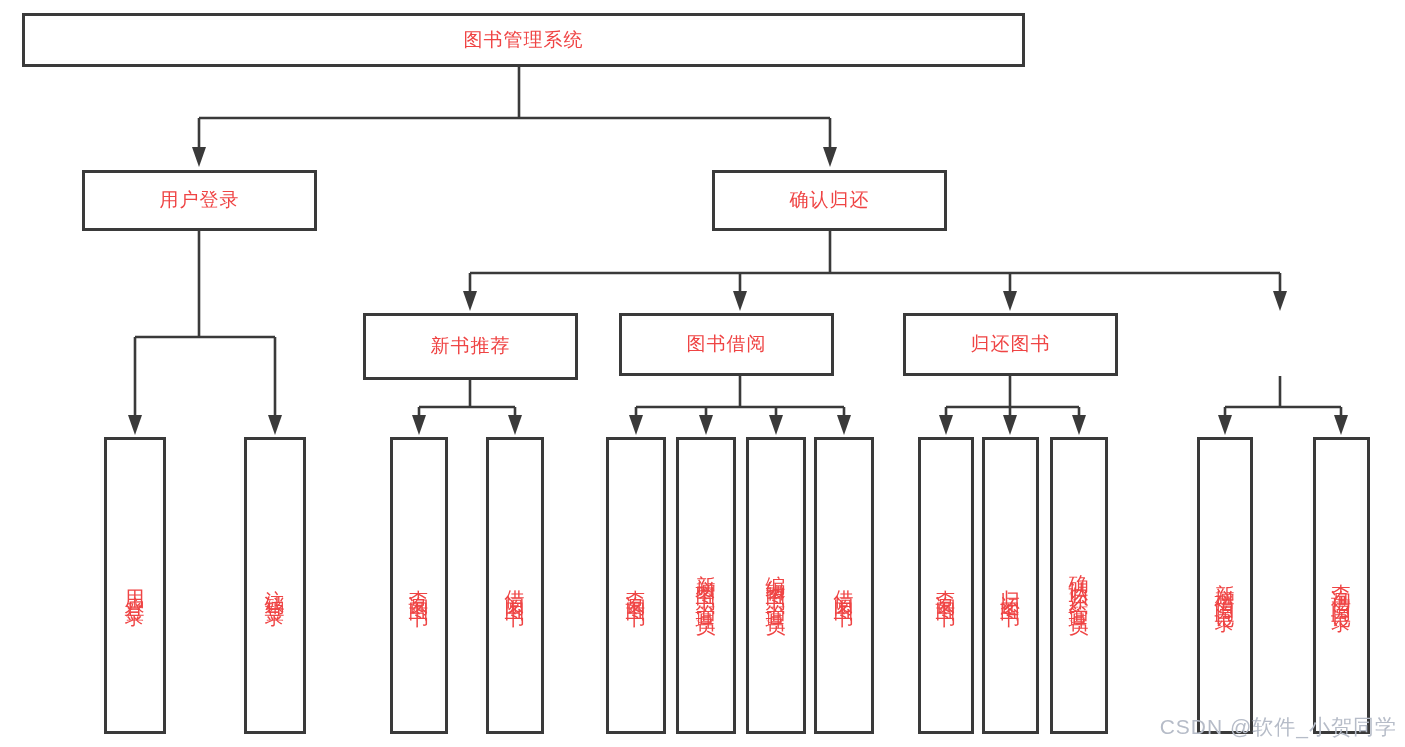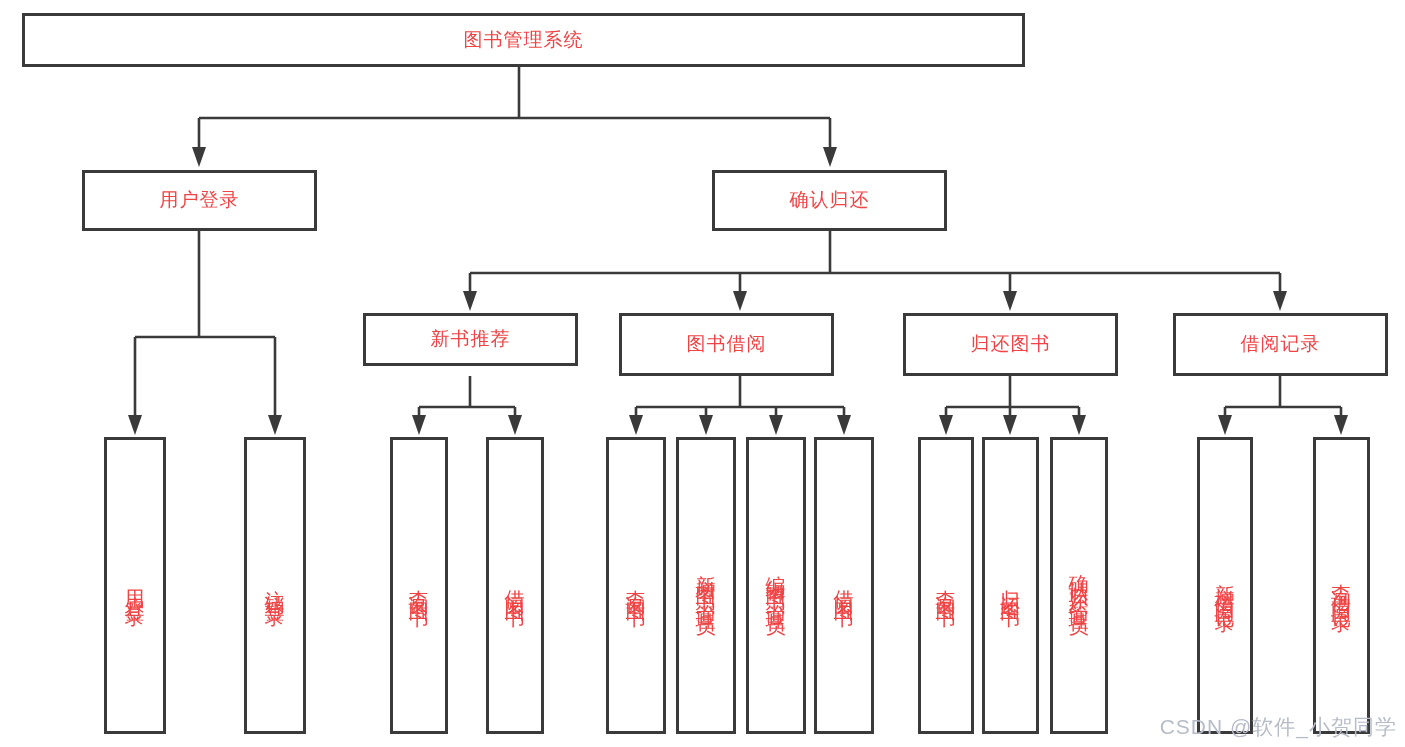--- a/index.html
+++ b/index.html
@@ -113,24 +113,23 @@
       <polygon points="1218,415 1232,415 1225,435"></polygon>
       <polygon points="1334,415 1348,415 1341,435"></polygon>
     </g>
   </svg>
 
   <div class="node" style="left:22px;top:13px;width:1003px;height:54px">图书管理系统</div>
 
   <div class="node" style="left:82px;top:170px;width:235px;height:61px">用户登录</div>
   <div class="node" style="left:712px;top:170px;width:235px;height:61px">确认归还</div>
 
-  <div class="node" style="left:363px;top:313px;width:215px;height:53px">新书推荐</div>
+  <div class="node" style="left:363px;top:313px;width:215px;height:67px">新书推荐</div>
   <div class="node" style="left:619px;top:313px;width:215px;height:63px">图书借阅</div>
   <div class="node" style="left:903px;top:313px;width:215px;height:63px">归还图书</div>
-  <div class="node" style="left:1173px;top:313px;width:215px;height:63px">借阅记录</div>
 
   <div class="node v" style="left:104px;top:437px;width:62px;height:297px">用户登录</div>
   <div class="node v" style="left:244px;top:437px;width:62px;height:297px">注销登录</div>
 
   <div class="node v" style="left:390px;top:437px;width:58px;height:297px">查询图书</div>
   <div class="node v" style="left:486px;top:437px;width:58px;height:297px">借阅图书</div>
 
   <div class="node v" style="left:606px;top:437px;width:60px;height:297px">查询图书</div>
   <div class="node v" style="left:676px;top:437px;width:60px;height:297px">新增图书（管理员）</div>
   <div class="node v" style="left:746px;top:437px;width:60px;height:297px">编辑图书（管理员）</div>

